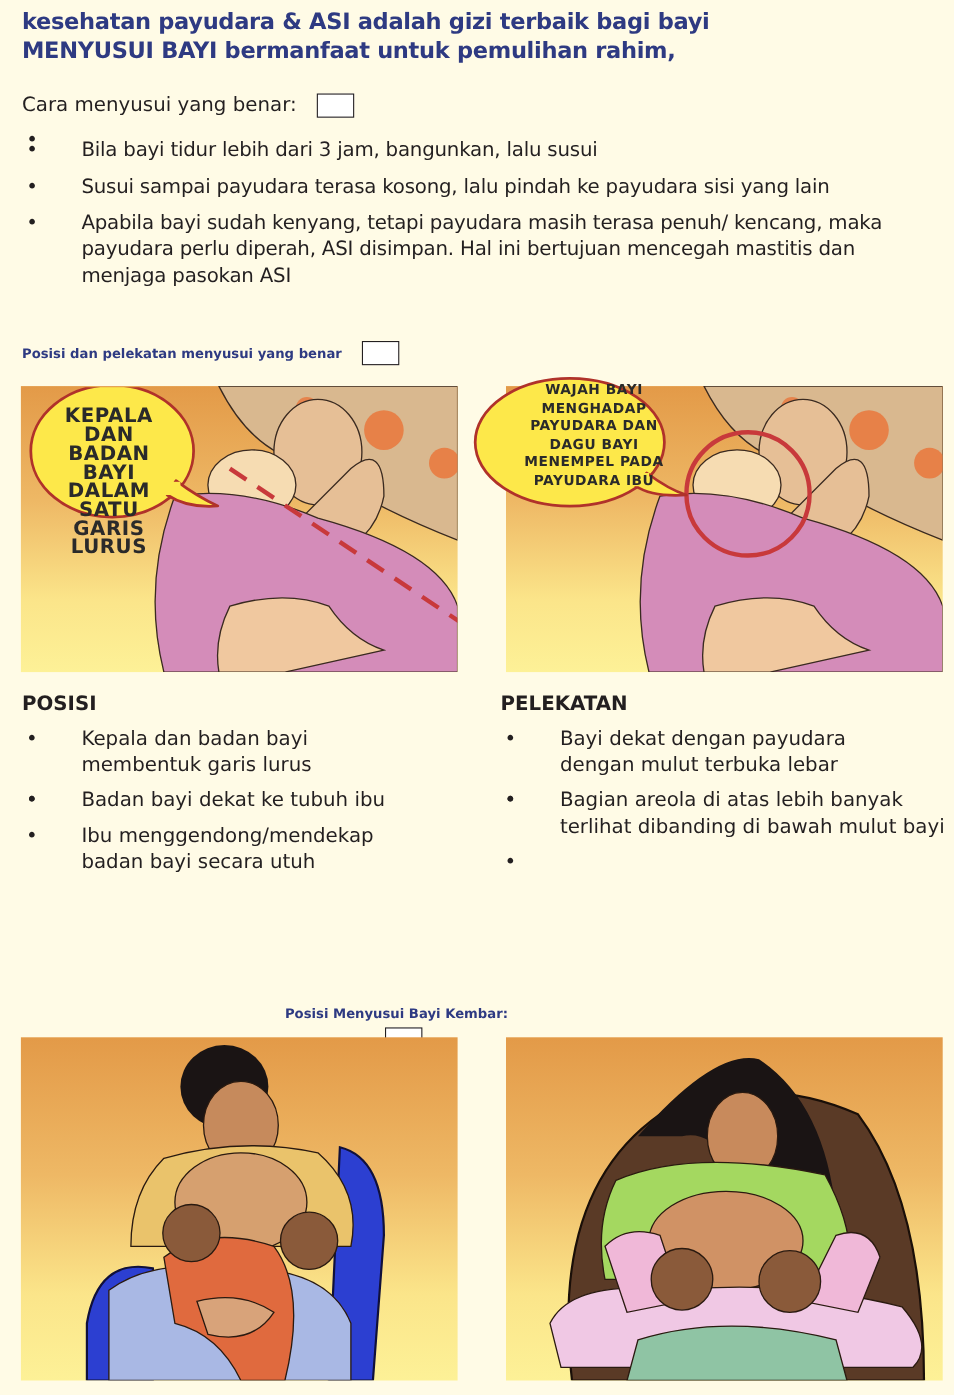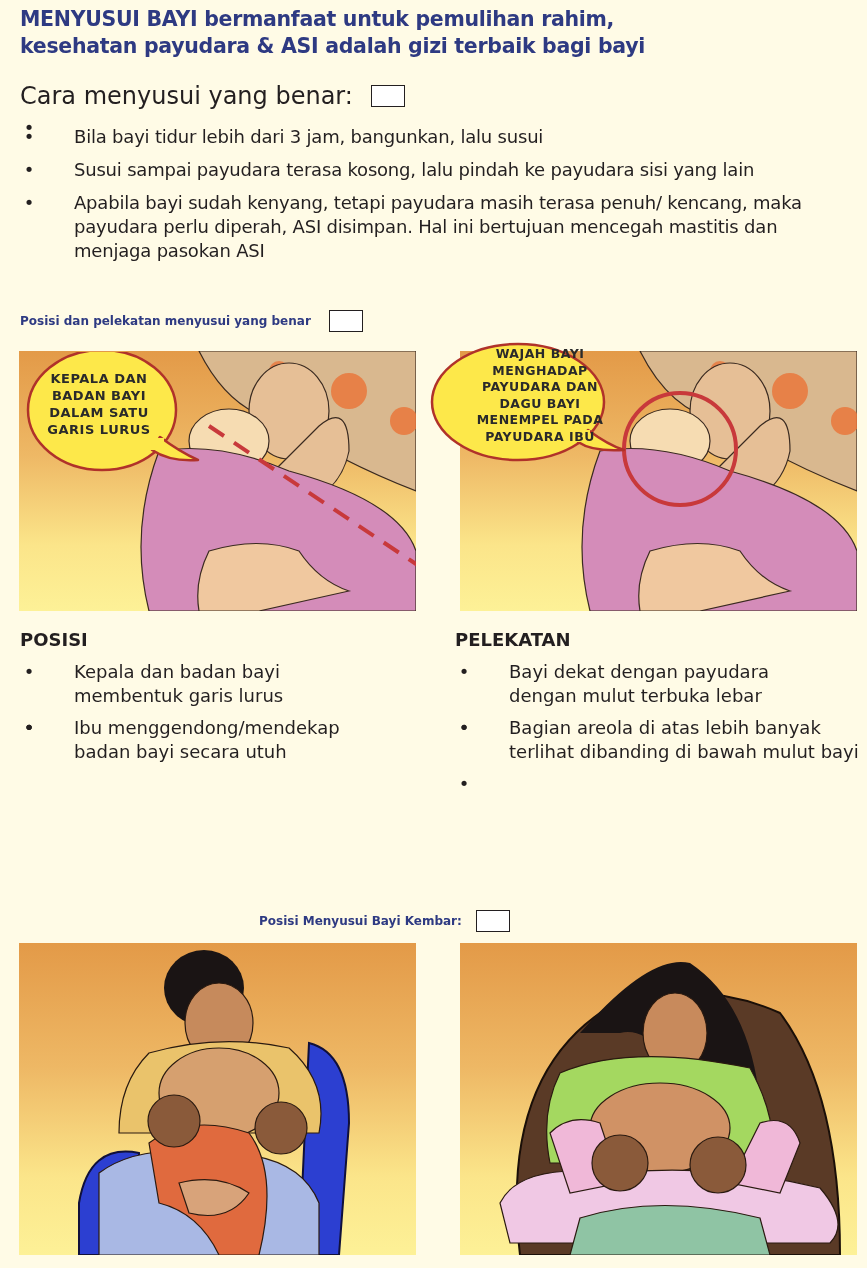--- a/index.html
+++ b/index.html
@@ -24,21 +24,21 @@
       font-size: 20.5px;
       line-height: 27px;
       color: #2e3a82;
       letter-spacing: -0.3px;
     }
     .title div { white-space: nowrap; }
     .intro {
       position: absolute;
       left: 20px;
       top: 84px;
-      font-size: 24px;
+      font-size: 18px;
       line-height: 24px;
       color: #231f20;
       display: flex;
       align-items: center;
     }
     .checkbox {
       display: inline-block;
       width: 34px;
       height: 22px;
       border: 1.5px solid #231f20;
@@ -71,40 +71,40 @@
       position: absolute;
       font-weight: bold;
       font-size: 12px;
       line-height: 26px;
       color: #2e3a82;
       display: flex;
       align-items: center;
       white-space: nowrap;
     }
     .sh1 { left: 20px; top: 308px; }
-    .sh2 { left: 259px; top: 908px; }
+    .sh2 { left: 259px; top: 908px; flex-direction: column; }
     .sh1 .checkbox { margin-left: 18px; width: 34px; height: 22px; }
     .sh2 .checkbox { margin-left: 14px; width: 34px; height: 22px; }
 
     .illus {
       position: absolute;
       overflow: hidden;
       background: linear-gradient(180deg, #e39a48 0%, #eeb865 40%, #fbe58a 75%, #fdf197 100%);
     }
     .illus svg { position: absolute; left: 0; top: 0; width: 100%; height: 100%; }
     .img1 { left: 19px; top: 351px; width: 397px; height: 260px; }
     .img2 { left: 460px; top: 351px; width: 397px; height: 260px; }
     .img3 { left: 19px; top: 943px; width: 397px; height: 312px; }
     .img4 { left: 460px; top: 943px; width: 397px; height: 312px; }
 
     .bubble {
       position: absolute;
       font-family: "DejaVu Sans", sans-serif;
       font-weight: bold;
-      font-size: 13px;
+      font-size: 18px;
       line-height: 17px;
       letter-spacing: 0.5px;
       color: #2a2a2a;
       text-align: center;
       text-transform: uppercase;
     }
     .bubble1 { left: 44px; top: 370px; width: 110px; }
     .bubble2 { left: 462px; top: 346px; width: 156px; font-size: 12.5px; line-height: 16.5px; }
 
     .col-head {
@@ -118,22 +118,22 @@
     .ch2 { left: 455px; top: 628px; }
     .col-list { top: 660px; width: 410px; }
     .col-list li { margin-bottom: 8px; padding-left: 54px; }
     .cl1 { left: 20px; }
     .cl2 { left: 455px; }
   </style>
 </head>
 <body>
 
 <div class="title">
+  <div>kesehatan payudara &amp; ASI adalah gizi terbaik bagi bayi</div>
   <div>MENYUSUI BAYI bermanfaat untuk pemulihan rahim,</div>
-  <div>kesehatan payudara &amp; ASI adalah gizi terbaik bagi bayi</div>
 </div>
 
 <div class="intro">
   <span>Cara menyusui yang benar:</span>
   <span class="checkbox"></span>
 </div>
 
 <ul class="bullets main-bullets">
   <li><span class="dot">•</span></li>
   <li><span class="dot">•</span><span>Bila bayi tidur lebih dari 3 jam, bangunkan, lalu susui</span></li>
@@ -199,21 +199,21 @@
   <div>MENEMPEL PADA</div>
   <div>PAYUDARA IBU</div>
 </div>
 
 <div class="col-head ch1">POSISI</div>
 <div class="col-head ch2">PELEKATAN</div>
 
 <ul class="bullets col-list cl1">
   <li style="padding-right:40px;"><span class="dot">•</span><span>Kepala dan badan bayi membentuk garis lurus</span></li>
   <li style="padding-right:20px;"><span class="dot">•</span></li>
-  <li><span class="dot">•</span></li>
+  <li><span class="dot">•</span><span>Badan bayi dekat ke tubuh ibu</span></li>
   <li style="padding-right:30px;"><span class="dot">•</span><span>Ibu menggendong/mendekap badan bayi secara utuh</span></li>
 </ul>
 
 <ul class="bullets col-list cl2">
   <li style="padding-right:40px;"><span class="dot">•</span><span>Bayi dekat dengan payudara dengan mulut terbuka lebar</span></li>
   <li><span class="dot">•</span></li>
   <li><span class="dot">•</span><span>Bagian areola di atas lebih banyak terlihat dibanding di bawah mulut bayi</span></li>
   <li style="padding-right:40px;"><span class="dot">•</span></li>
 </ul>
 

